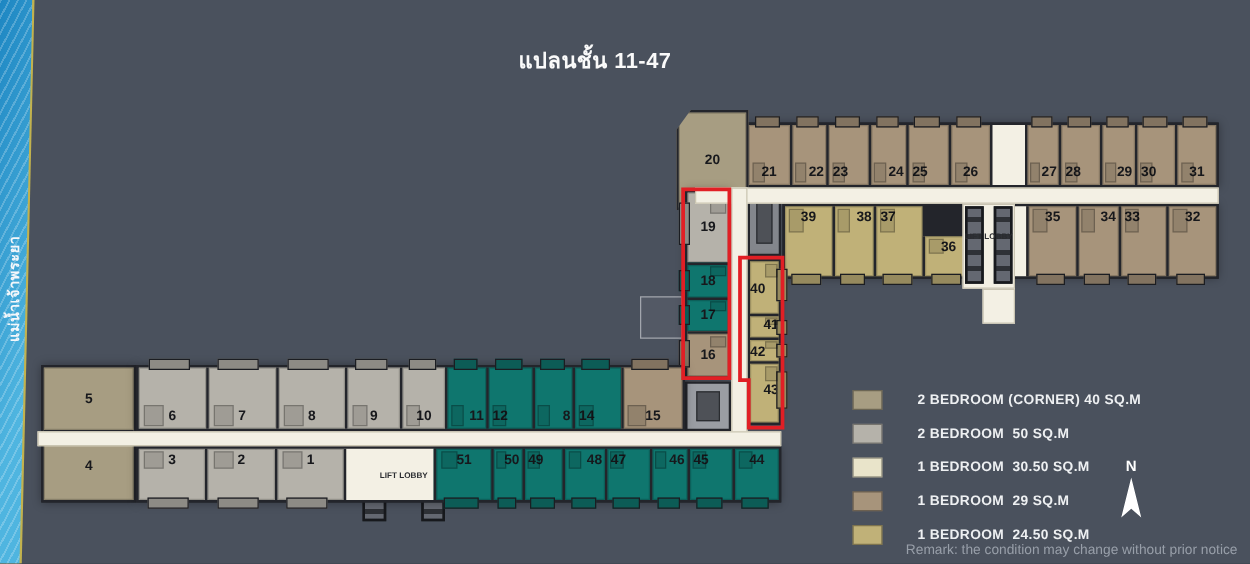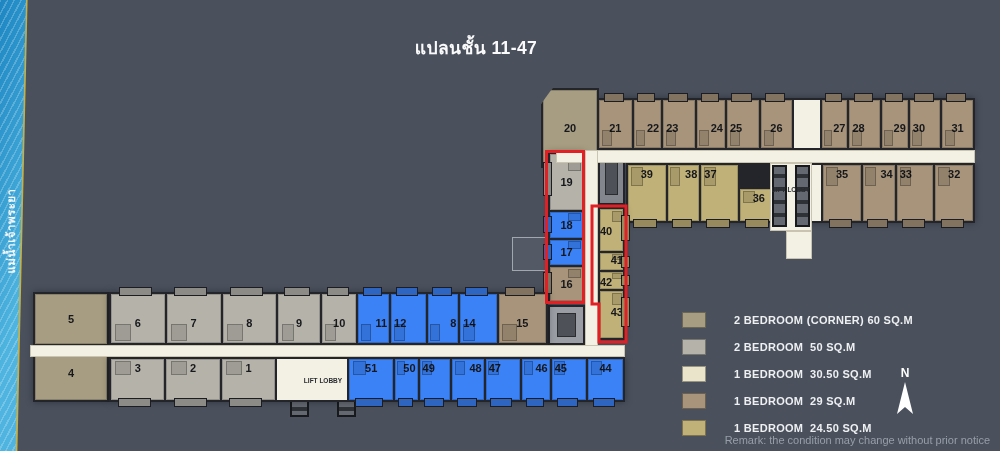--- a/index.html
+++ b/index.html
@@ -35,28 +35,28 @@
     box-shadow:0 0 7px rgba(0,0,0,.35);z-index:1;}
   .ucol{flex-direction:column;}
   .unit{position:relative;display:flex;align-items:center;justify-content:center;
     min-width:0;min-height:0;box-shadow:inset 0 0 0 1px rgba(0,0,0,.18);}
   .urow .unit + .unit{border-left:2px solid #23252b;}
   .ucol .unit + .unit{border-top:2px solid #23252b;}
   .unit-no{font-weight:bold;font-size:11px;color:#17181c;line-height:1;}
   .a-l{justify-content:flex-start;padding-left:3px;}
   .a-r{justify-content:flex-end;padding-right:2px;}
   .a-c{justify-content:center;}
-  .num-low .unit{align-items:flex-end;padding-bottom:14px;}
+  .num-low .unit{align-items:flex-end;padding-bottom:4px;}
   .num-high .unit{align-items:flex-start;padding-top:4px;}
   .ucol .va-t{align-items:center;justify-content:flex-start;padding-top:3px;}
   .ucol .va-b{align-items:center;justify-content:flex-end;padding-bottom:3px;}
   
   .t-corner60{background:#a79d82;}
   .t-2br50{background:#b5b2aa;}
-  .t-1br305{background:#3b82f6;}
+  .t-1br305{background:#0f766e;}
   .t-1br29{background:#a7947b;}
   .t-1br245{background:#c0b178;}
   .t-hall{background:#f3f0e4;box-shadow:none;}
   .t-hall::before,.t-hall::after{display:none!important;}
   
   .bal-top .unit::before{content:"";position:absolute;top:-7px;left:14%;width:58%;height:7px;
     background:inherit;filter:brightness(.78);border:1px solid #23252b;}
   .bal-bottom .unit::before{content:"";position:absolute;bottom:-7px;left:14%;width:58%;height:7px;
     background:inherit;filter:brightness(.78);border:1px solid #23252b;}
   .bal-left .unit::before{content:"";position:absolute;left:-7px;top:14%;height:58%;width:7px;
@@ -321,21 +321,21 @@
 
   <div id="hl-1" class="hl-box" style="left: 545px; top: 150px; width: 40px; height: 154px; border-color: rgb(225, 31, 37);"></div>
   <svg id="hl-2" style="left:590px;top:204px;" width="40" height="141" viewBox="0 0 40 141">
     <polygon class="hl-stroke" points="2,2 36,2 36,138 9,138 9,100 2,100" fill="none" stroke="#e11f25" stroke-width="3"></polygon>
   </svg>
 
   <div class="legend">
 
   <div class="legend-row">
         <span class="legend-swatch" style="background: rgb(167, 157, 130);"></span>
-        <span class="legend-label">2 BEDROOM (CORNER) 60 SQ.M</span>
+        <span class="legend-label">2 BEDROOM (CORNER) 40 SQ.M</span>
       </div>
       <div class="legend-row">
         <span class="legend-swatch" style="background: rgb(181, 178, 170);"></span>
         <span class="legend-label">2 BEDROOM  50 SQ.M</span>
       </div>
       <div class="legend-row">
         <span class="legend-swatch" style="background: rgb(233, 228, 202);"></span>
         <span class="legend-label">1 BEDROOM  30.50 SQ.M</span>
       </div>
       <div class="legend-row">

